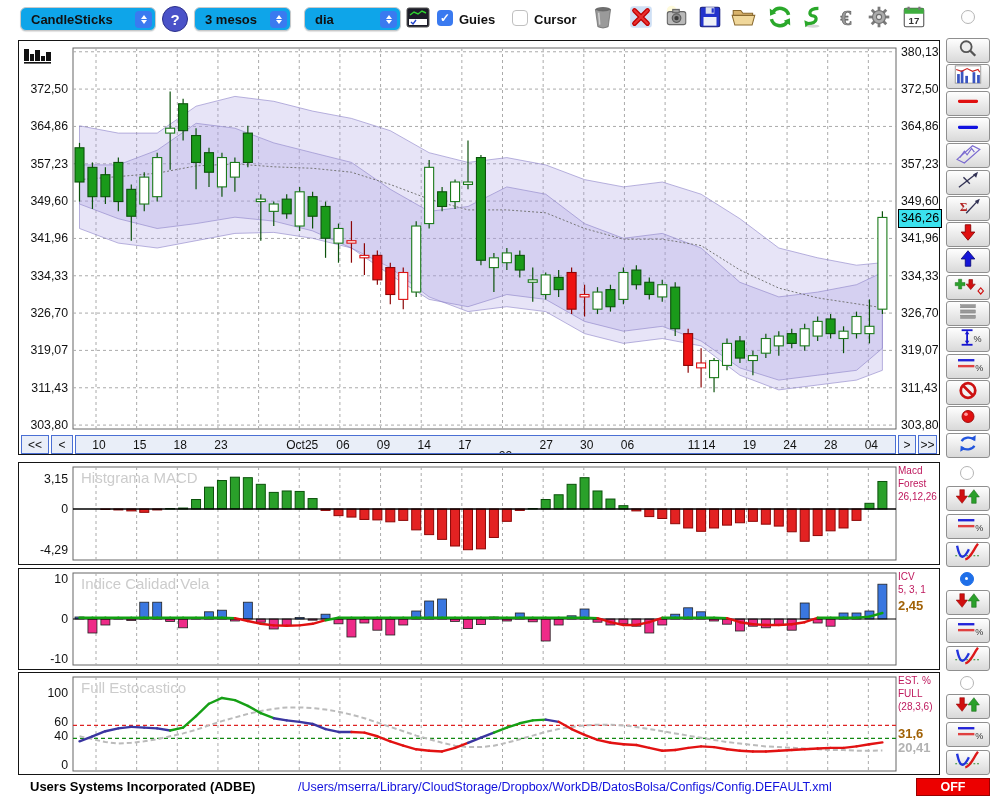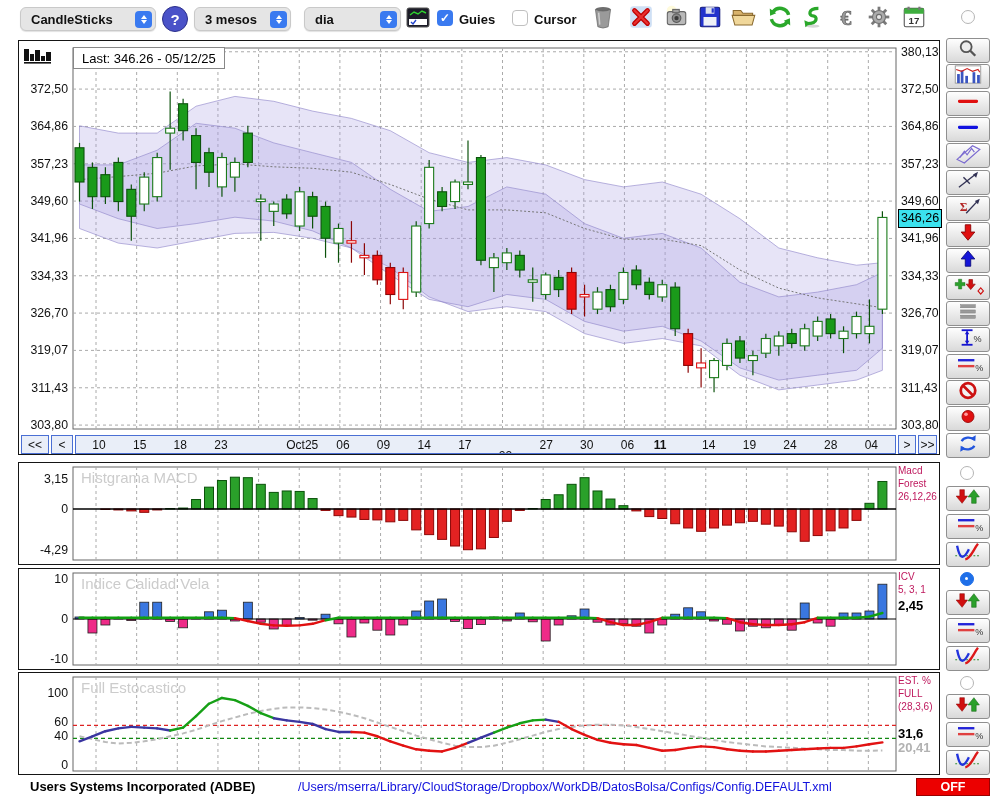--- a/index.html
+++ b/index.html
@@ -1,19 +1,19 @@
 <!DOCTYPE html>
 <html><head>
 <meta charset="utf-8">
 <style>
   html,body{margin:0;padding:0;background:#fff;font-family:"Liberation Sans",sans-serif;}
   .window{position:relative;width:1000px;height:800px;background:#fff;overflow:hidden;}
   .abs{position:absolute;}
   
-  .select{position:absolute;top:7px;height:24px;border:1px solid #c9c9c9;border-radius:6px;background:#e5e5e5;
+  .select{position:absolute;top:7px;height:24px;border:1px solid #c9c9c9;border-radius:6px;background:#0ea5e9;
           box-shadow:0 1px 1px rgba(0,0,0,.12);display:flex;align-items:center;font-size:13px;font-weight:600;color:#111;
           padding-left:10px;box-sizing:border-box;cursor:default;}
   .stepper{position:absolute;right:3px;top:3px;width:17px;height:17px;background:#3a7af0;border-radius:4px;
            display:flex;flex-direction:column;align-items:center;justify-content:center;gap:1px;}
   .stepper i{display:block;width:0;height:0;border-left:3.5px solid transparent;border-right:3.5px solid transparent;}
   .stepper .up{border-bottom:4px solid #fff;}
   .stepper .dn{border-top:4px solid #fff;}
   .chk{position:absolute;top:10px;width:16px;height:16px;border-radius:4px;box-sizing:border-box;}
   .chk.on{background:#3a7af0;color:#fff;font-size:12px;line-height:16px;text-align:center;font-weight:700;}
   .chk.off{background:#fff;border:1px solid #c0c0c0;}
@@ -28,21 +28,21 @@
   .lastbox{position:absolute;left:54px;top:6px;height:20px;padding:0 8px;border:1px solid #888;background:#fff;
            font-size:13px;color:#000;display:flex;align-items:center;}
   .badge{position:absolute;left:879px;top:168px;min-width:42px;height:17px;background:#3be2ee;border:1px solid #000;
          font-size:12.5px;color:#000;display:flex;align-items:center;justify-content:center;}
   .navrow{position:absolute;left:2px;top:394px;height:19px;width:916px;}
   .navbtn{position:absolute;top:0;height:19px;border:1px solid #4a6fd4;background:#e9eef8;font-size:12px;color:#111;
           display:flex;align-items:center;justify-content:center;box-sizing:border-box;cursor:default;}
   .datestrip{position:absolute;top:0;left:54px;width:821px;height:19px;border:1px solid #4a6fd4;background:#e9eef8;box-sizing:border-box;overflow:hidden;}
   .dlabel{position:absolute;top:2px;transform:translateX(-50%);font-size:12px;color:#111;}
   .plabel{position:absolute;left:898px;font-size:10px;line-height:13px;color:#be185d;white-space:nowrap;}
-  .pval-blue{position:absolute;left:898px;font-size:13px;font-weight:700;color:#000000;}
+  .pval-blue{position:absolute;left:898px;font-size:13px;font-weight:700;color:#a16207;}
   .pval-gray{position:absolute;left:898px;font-size:13px;font-weight:700;color:#b2b2b2;}
   
   .sbtn{position:absolute;left:946px;width:44px;height:25px;border:1px solid #8f8f8f;border-radius:3px;
         background:linear-gradient(#fefefe,#d9d9d9);display:flex;align-items:center;justify-content:center;box-sizing:border-box;cursor:default;}
   .sradio{position:absolute;left:960px;width:14px;height:14px;border-radius:50%;border:1.5px solid #b5b5b5;background:#fff;box-sizing:border-box;}
   .sradio.sel{background:#1f6fe8;border-color:#1f6fe8;}
   .sradio.sel::after{content:"";position:absolute;left:4px;top:4px;width:3px;height:3px;border-radius:50%;background:#fff;}
   
   .status-company{position:absolute;left:30px;top:779px;font-size:13px;font-weight:600;color:#000;}
   .status-path{position:absolute;left:298px;top:780px;font-size:12.5px;color:#1111dd;}
@@ -361,41 +361,40 @@
         <text x="882" y="238.76854942233638" font-family="Liberation Sans,sans-serif" font-size="12.3" text-anchor="start" fill="#111">334,33</text>
         <text x="49" y="276.0860077021823" font-family="Liberation Sans,sans-serif" font-size="12.3" text-anchor="end" fill="#111">326,70</text>
         <text x="882" y="276.0860077021823" font-family="Liberation Sans,sans-serif" font-size="12.3" text-anchor="start" fill="#111">326,70</text>
         <text x="49" y="313.40346598202825" font-family="Liberation Sans,sans-serif" font-size="12.3" text-anchor="end" fill="#111">319,07</text>
         <text x="882" y="313.40346598202825" font-family="Liberation Sans,sans-serif" font-size="12.3" text-anchor="start" fill="#111">319,07</text>
         <text x="49" y="350.7698331193838" font-family="Liberation Sans,sans-serif" font-size="12.3" text-anchor="end" fill="#111">311,43</text>
         <text x="882" y="350.7698331193838" font-family="Liberation Sans,sans-serif" font-size="12.3" text-anchor="start" fill="#111">311,43</text>
         <text x="49" y="388.08729139922974" font-family="Liberation Sans,sans-serif" font-size="12.3" text-anchor="end" fill="#111">303,80</text>
         <text x="882" y="388.08729139922974" font-family="Liberation Sans,sans-serif" font-size="12.3" text-anchor="start" fill="#111">303,80</text>
       </svg>
-    <div class="lastbox">Last: 346.26 - 05/12/25</div>
     <div class="badge" id="price-badge" style="top: 167.92px;">346,26</div>
     <div class="navrow">
       <div class="navbtn" style="left:0;width:28px;">&lt;&lt;</div>
       <div class="navbtn" style="left:30px;width:22px;">&lt;</div>
       <div class="datestrip" id="datestrip">
           <span class="dlabel" style="left: 23px;">10</span>
           <span class="dlabel" style="left: 63.65px;">15</span>
           <span class="dlabel" style="left: 104.3px;">18</span>
           <span class="dlabel" style="left: 144.95px;">23</span>
           <span class="dlabel" style="left: 185.6px; margin-top: 14px;">26</span>
           <span class="dlabel" style="left: 226.25px;">Oct25</span>
           <span class="dlabel" style="left: 266.9px;">06</span>
           <span class="dlabel" style="left: 307.55px;">09</span>
           <span class="dlabel" style="left: 348.2px;">14</span>
           <span class="dlabel" style="left: 388.85px;">17</span>
           <span class="dlabel" style="left: 429.5px; margin-top: 11px;">22</span>
           <span class="dlabel" style="left: 470.15px;">27</span>
           <span class="dlabel" style="left: 510.8px;">30</span>
           <span class="dlabel" style="left: 551.45px;">06</span>
-          <span class="dlabel" style="left: 584px; font-weight: bold;">11</span>
+          <span class="dlabel" style="left: 618px;">11</span>
           <span class="dlabel" style="left: 632.75px;">14</span>
           <span class="dlabel" style="left: 673.4px;">19</span>
           <span class="dlabel" style="left: 714.05px;">24</span>
           <span class="dlabel" style="left: 754.7px;">28</span>
           <span class="dlabel" style="left: 795.35px;">04</span>
         </div>
       <div class="navbtn" style="left:877px;width:18px;">&gt;</div>
       <div class="navbtn" style="left:897px;width:19px;">&gt;&gt;</div>
     </div>
   </div>

